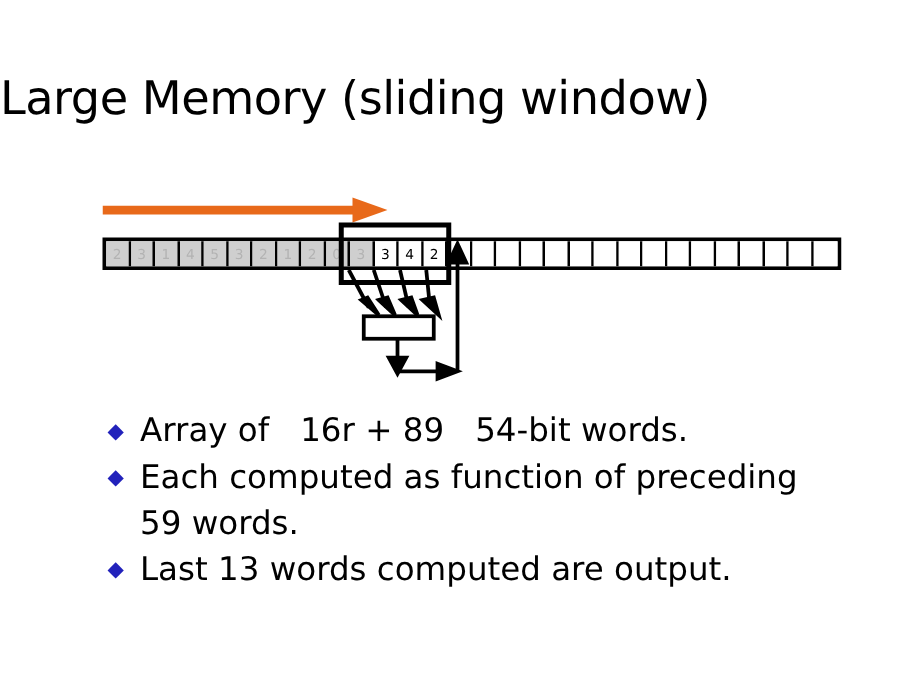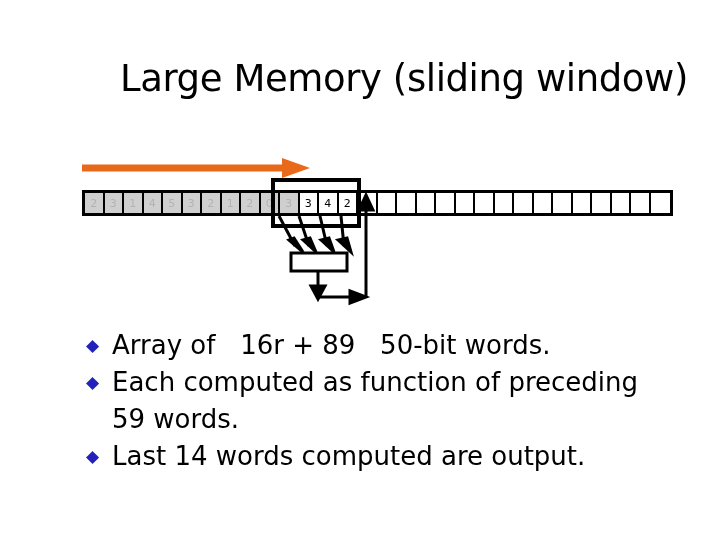--- a/index.html
+++ b/index.html
@@ -15,21 +15,21 @@
     font-family: "DejaVu Sans", "Liberation Sans", sans-serif;
     color: #000000;
   }
 
   
   #slide-title {
     position: absolute;
     left: 0;
     top: 56px;
     width: 688px;
-    text-align: right;
+    text-align: left;
     font-size: 37px;
     line-height: 46px;
     font-weight: 400;
     letter-spacing: -0.4px;
     color: #000000;
     white-space: nowrap;
   }
 
   
   #diagram {
@@ -212,24 +212,24 @@
     <g stroke="#000000" stroke-width="3" fill="#000000">
       <line x1="366" y1="157" x2="366" y2="66"></line>
       <polygon points="359,70 373,70 366,55"></polygon>
     </g>
   </svg>
 </div>
 
 <div id="bullets">
     <div class="bullet-row">
       <span class="bullet-glyph">◆</span>
-      <span class="bullet-text">Array of   16r + 89   50-bit words.</span>
+      <span class="bullet-text">Array of   16r + 89   54-bit words.</span>
     </div>
     <div class="bullet-row">
       <span class="bullet-glyph">◆</span>
       <span class="bullet-text">Each computed as function of preceding
 59 words.</span>
     </div>
     <div class="bullet-row">
       <span class="bullet-glyph">◆</span>
-      <span class="bullet-text">Last 14 words computed are output.</span>
+      <span class="bullet-text">Last 13 words computed are output.</span>
     </div>
   </div>
 
 </body></html>

